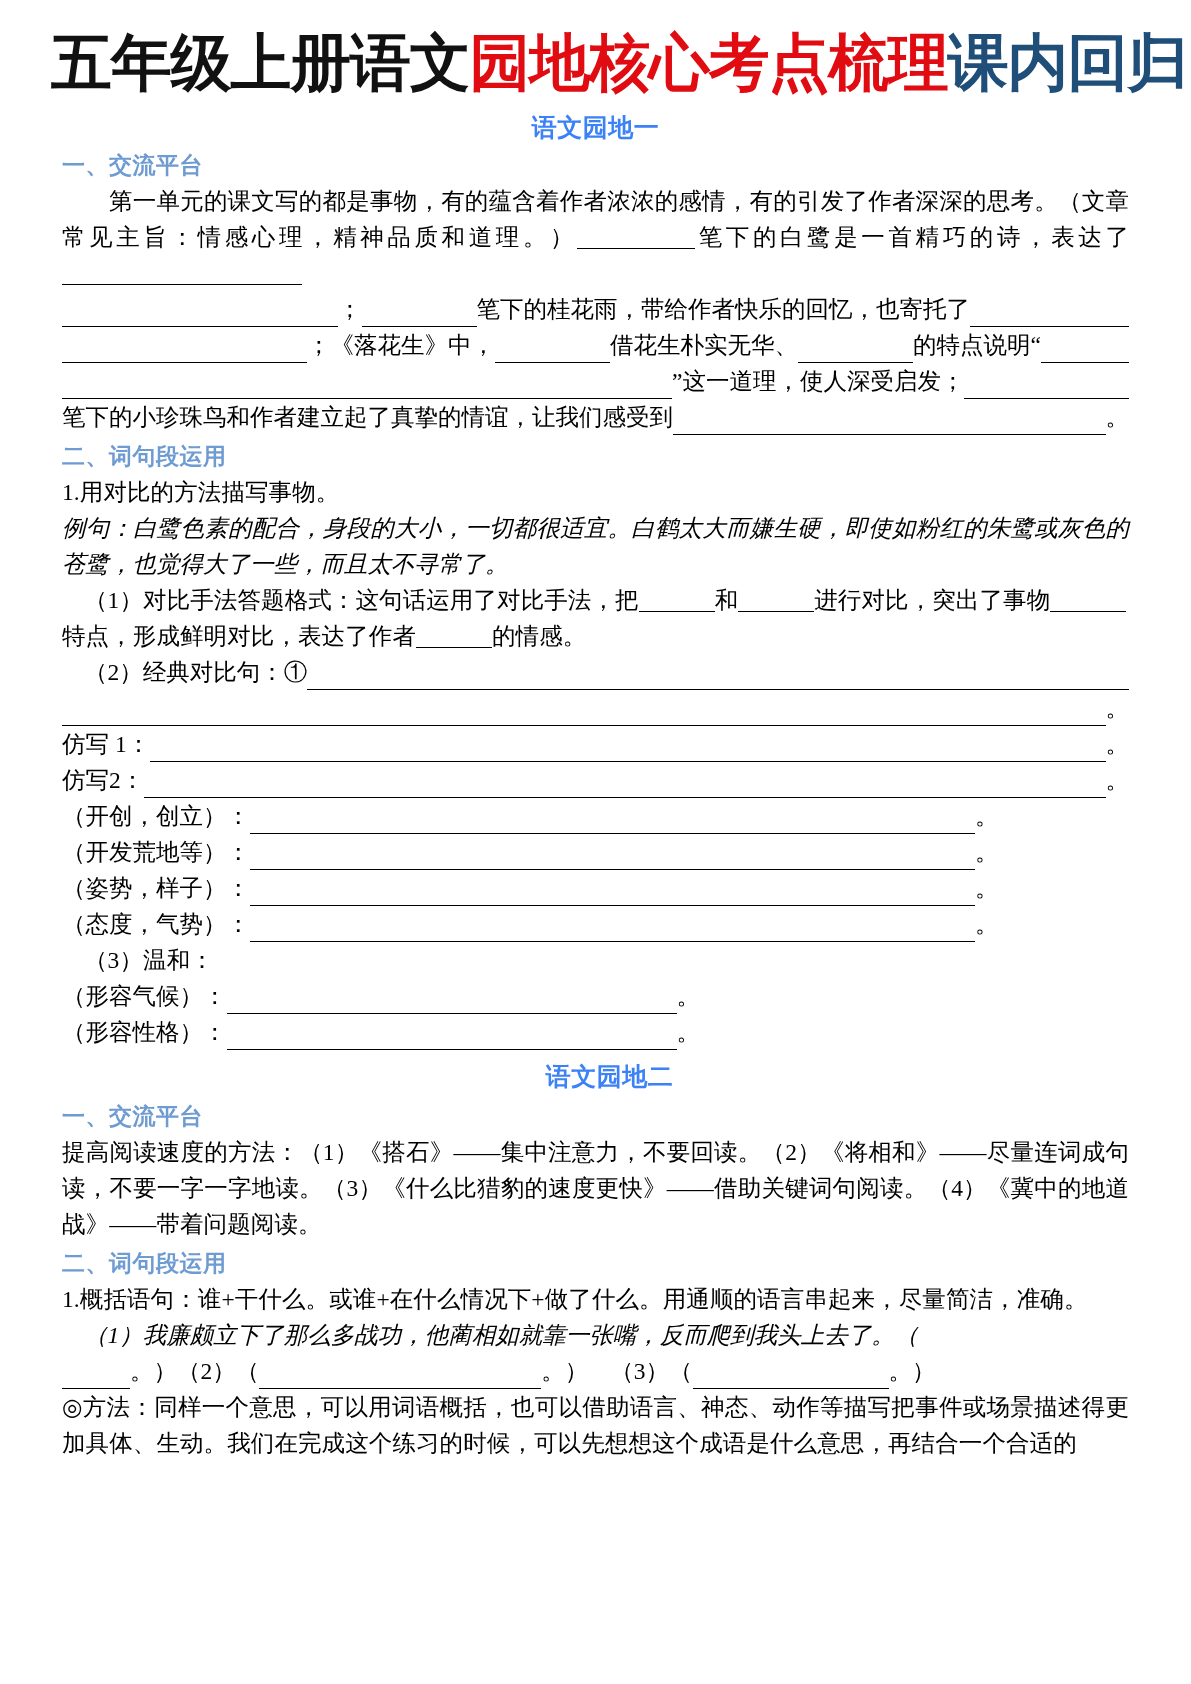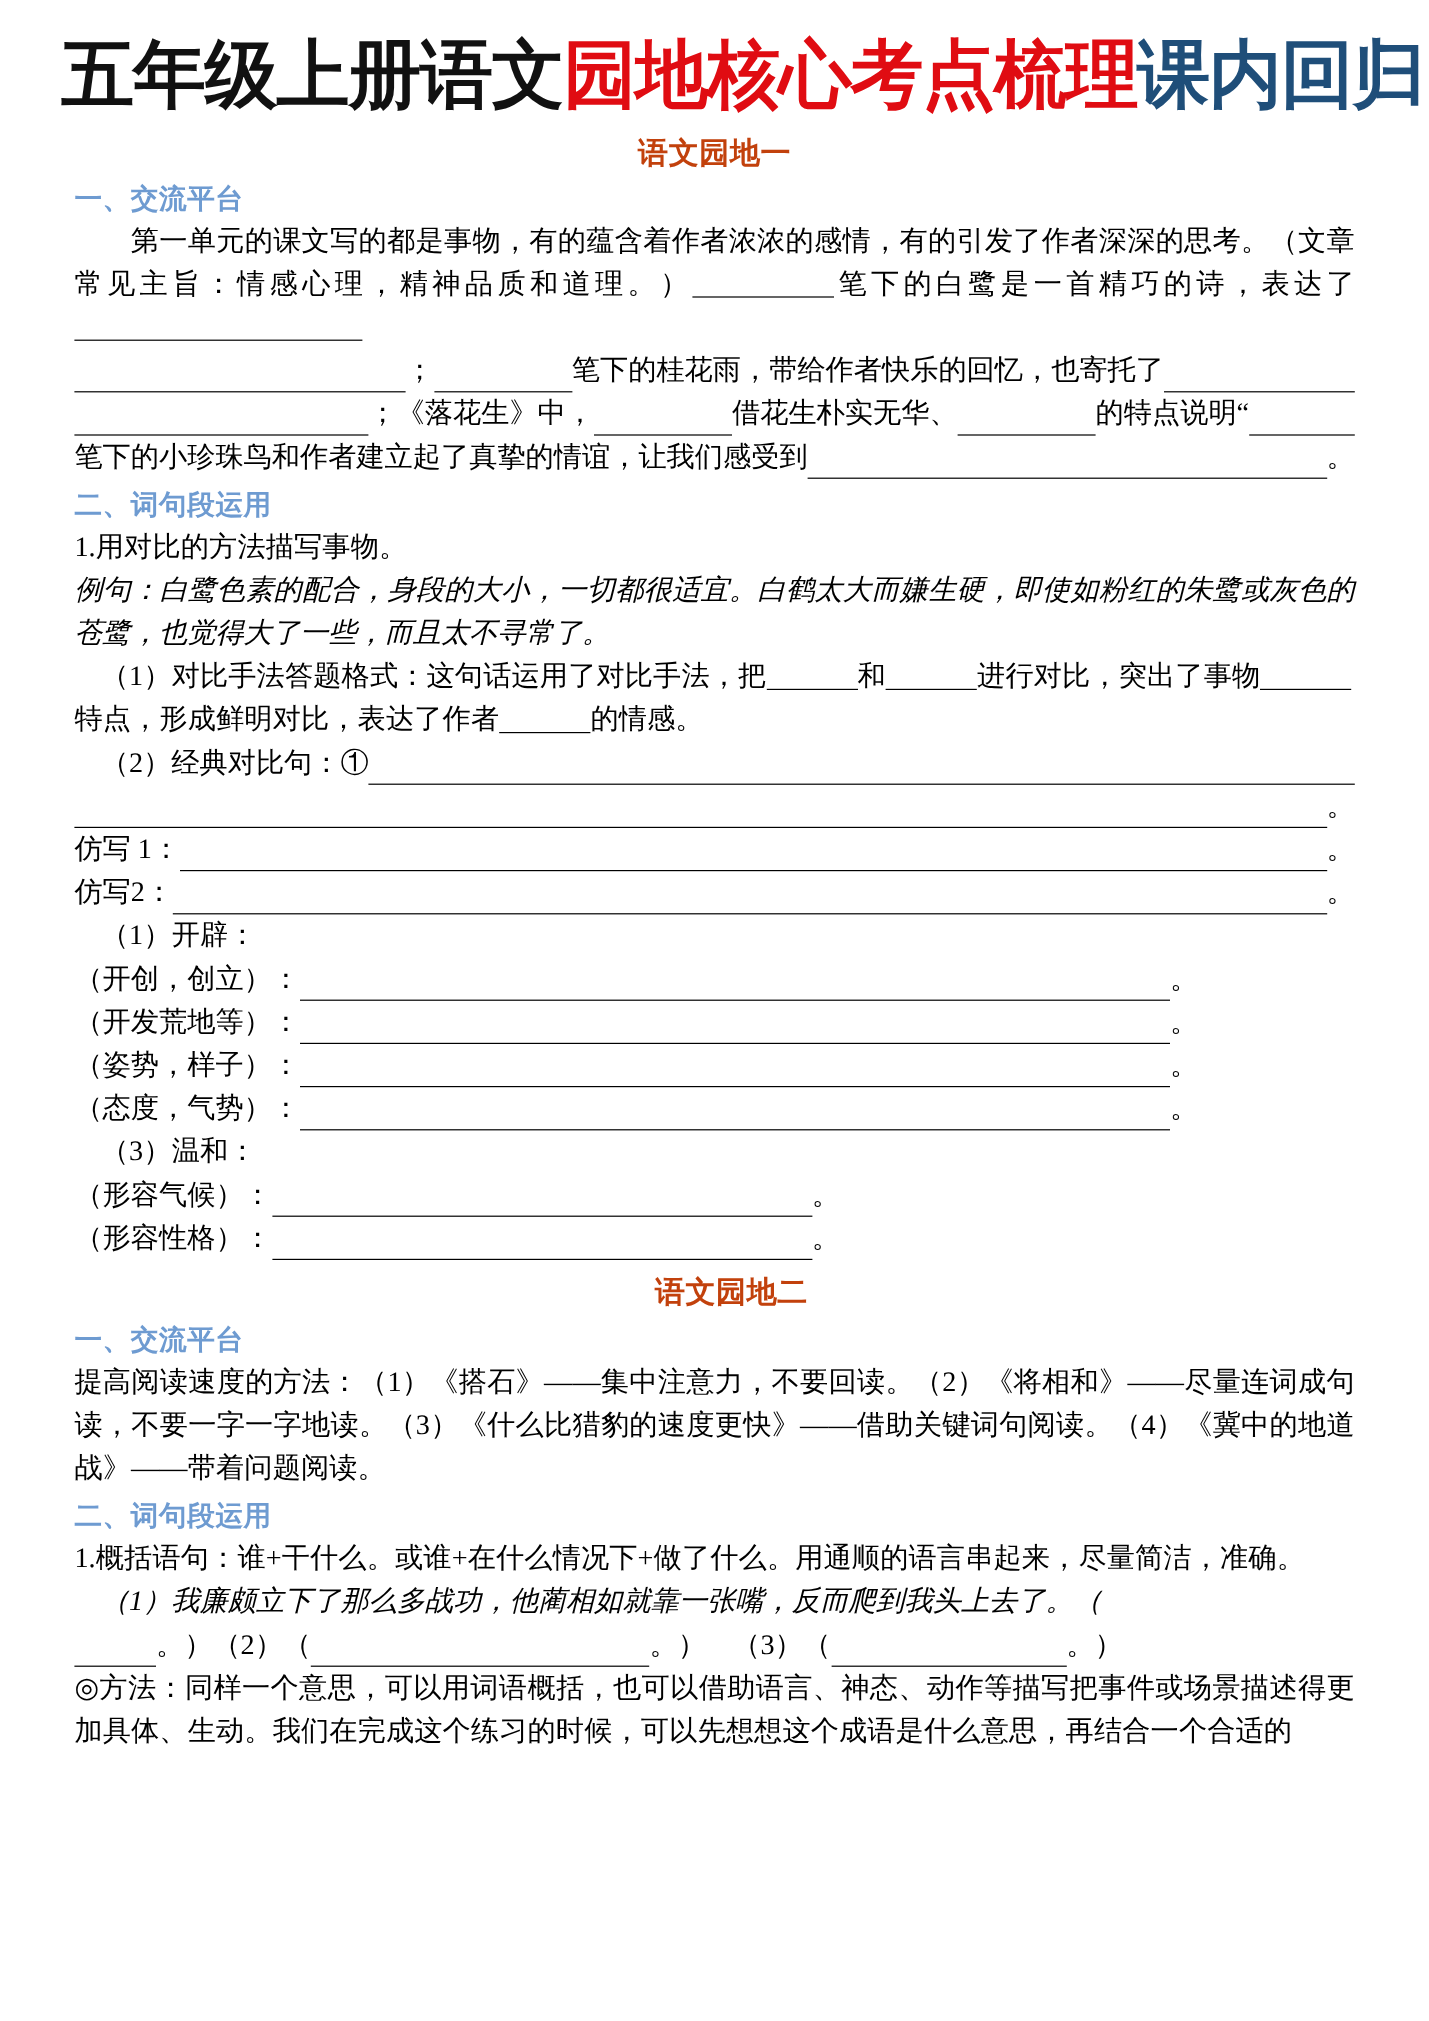--- a/index.html
+++ b/index.html
@@ -35,21 +35,21 @@
     letter-spacing: -1px;
     white-space: nowrap;
     transform: scaleX(0.98);
   }
   .t-black { color: #111111; }
   .t-red   { color: #E00C12; }
   .t-blue  { color: #1F4E79; }
 
   .unit-title {
     text-align: center;
-    color: #c2410c;
+    color: #3b82f6;
     font-family: "Liberation Sans", "DejaVu Sans", sans-serif;
     font-weight: bold;
     font-size: 25px;
     letter-spacing: 0.5px;
     margin: 14px 0 6px 0;
   }
   .unit-title.second { margin-top: 10px; margin-bottom: 8px; margin-left: 28px; }
 
   
   .content {
@@ -152,20 +152,25 @@
     <div class="rule-row">
       <span class="line" style="width:245px;"></span>
       <span class="lbl">；《落花生》中，</span>
       <span class="line" style="width:115px;"></span>
       <span class="lbl">借花生朴实无华、</span>
       <span class="line" style="width:115px;"></span>
       <span class="lbl">的特点说明“</span>
       <span class="line grow"></span>
     </div>
 
+    <div class="rule-row">
+      <span class="line" style="width:610px;"></span>
+      <span class="lbl">”这一道理，使人深受启发；</span>
+      <span class="line grow"></span>
+    </div>
 
     <div class="rule-row">
       <span class="lbl">笔下的小珍珠鸟和作者建立起了真挚的情谊，让我们感受到</span>
       <span class="line grow"></span>
       <span class="tail">。</span>
     </div>
 
     <div class="sec-head">二、词句段运用</div>
 
     <div class="body-line">1.用对比的方法描写事物。</div>
@@ -196,21 +201,20 @@
       <span class="tail">。</span>
     </div>
 
     <div class="rule-row">
       <span class="lbl">仿写2：</span>
       <span class="line grow"></span>
       <span class="tail">。</span>
     </div>
 
 
-    <div class="body-line indent1">（1）开辟：</div>
     <div class="rule-row">
       <span class="lbl">（开创，创立）：</span>
       <span class="line" style="width:725px;"></span>
       <span class="tail">。</span>
     </div>
     <div class="rule-row">
       <span class="lbl">（开发荒地等）：</span>
       <span class="line" style="width:725px;"></span>
       <span class="tail">。</span>
     </div>

